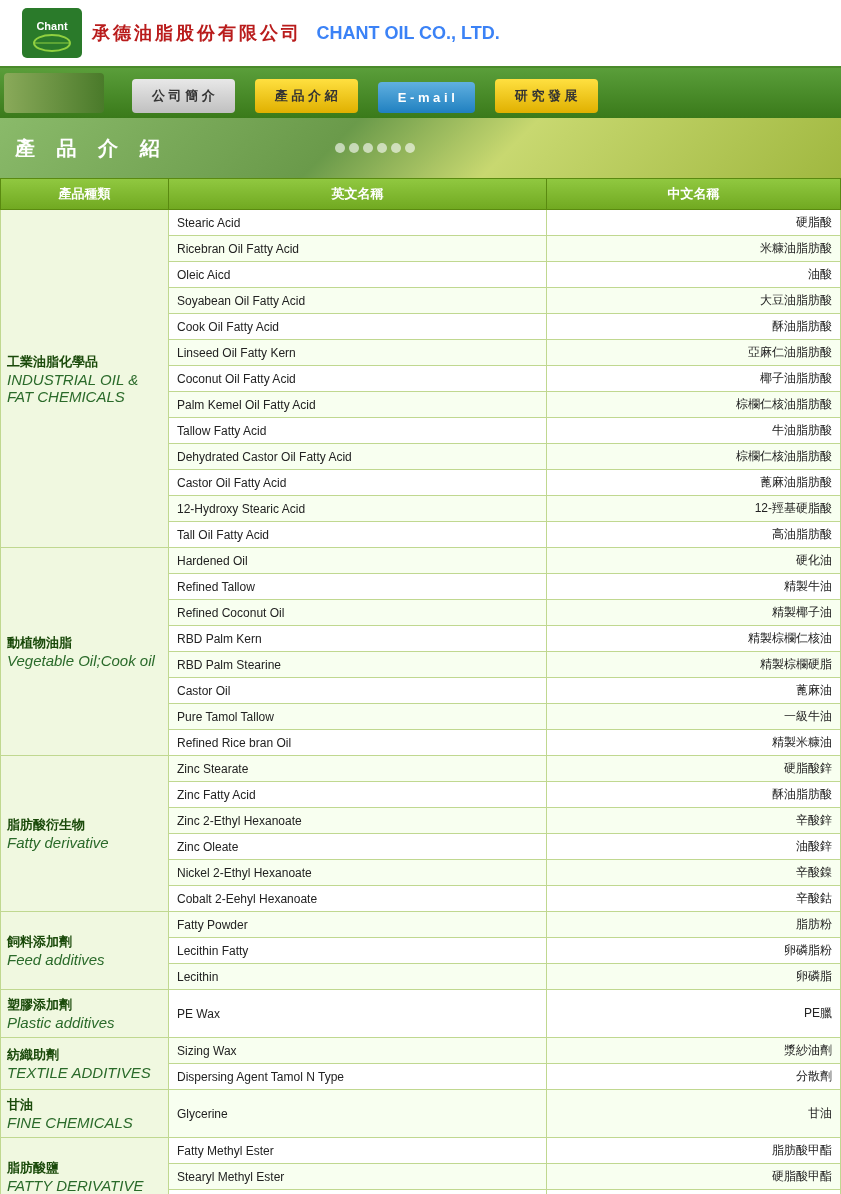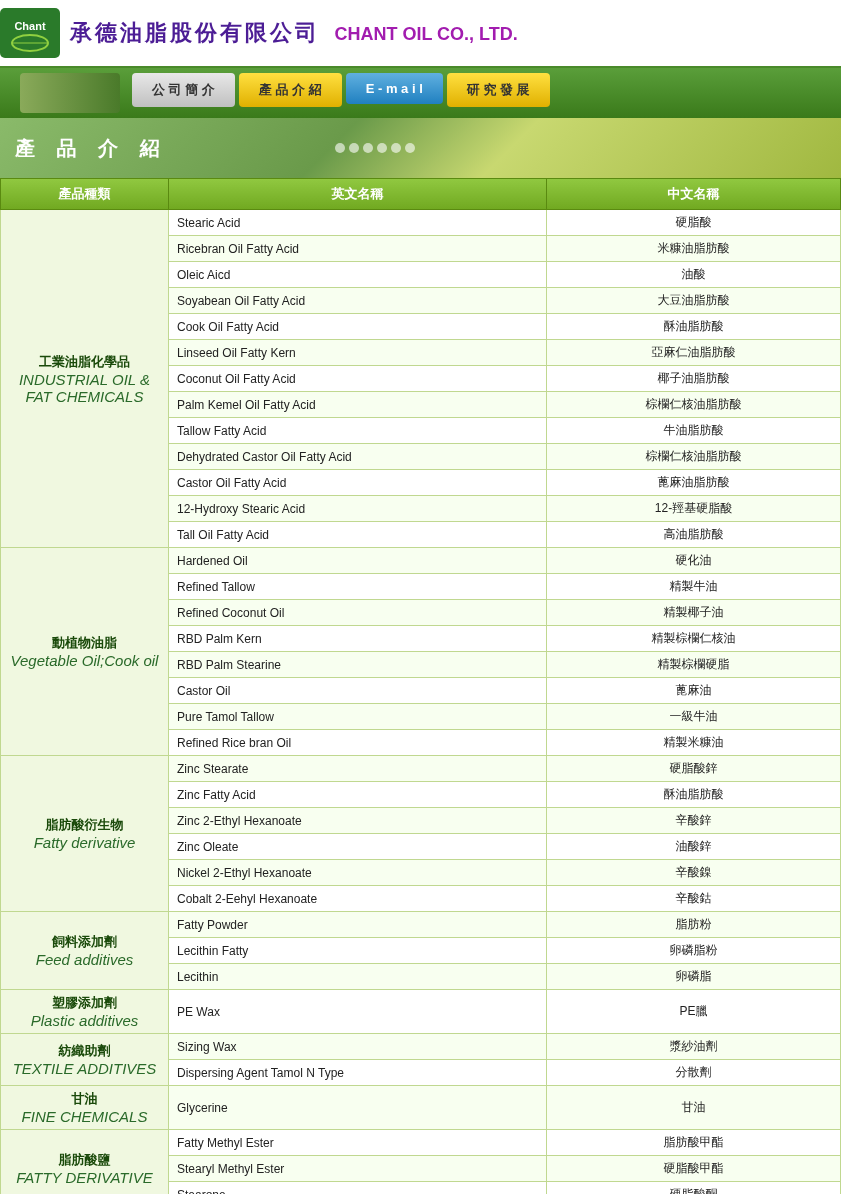--- a/index.html
+++ b/index.html
@@ -1,61 +1,61 @@
 <!DOCTYPE html>
 <html><head>
   <meta charset="utf-8">
   <style>
     * { margin: 0; padding: 0; box-sizing: border-box; }
     body { width: 841px; font-family: Arial, sans-serif; background: #fff; }
 
     
-    .header { background: #fff; padding: 8px 0; display: flex; align-items: center; border-bottom: 2px solid #4a8a2a; }
+    .header { background: #fff; padding: 8px 22px; display: flex; align-items: center; border-bottom: 2px solid #4a8a2a; }
     .logo { width: 60px; height: 50px; margin-right: 10px; }
 
     
-    .nav { background: linear-gradient(to bottom, #5a9e3a, #3a7a1a); display: flex; padding: 5px 20px; gap: 4px; align-items: flex-start; }
+    .nav { background: linear-gradient(to bottom, #5a9e3a, #3a7a1a); display: flex; padding: 5px 4px; gap: 20px; align-items: flex-end; }
     .nav-btn { padding: 8px 20px; border: none; cursor: pointer; font-size: 13px; font-weight: bold; border-radius: 4px; }
     .nav-btn-company { background: linear-gradient(to bottom, #e8e8e8, #c0c0c0); color: #333; }
     .nav-btn-product { background: linear-gradient(to bottom, #ffe040, #e0b000); color: #333; }
     .nav-btn-email { background: linear-gradient(to bottom, #60b0e0, #2080c0); color: #fff; }
     .nav-btn-research { background: linear-gradient(to bottom, #ffe040, #e0b000); color: #333; }
 
     
     .product-banner { background: linear-gradient(135deg, #8aba6a 0%, #6a9a4a 40%, #c8d870 60%, #a0b840 100%); height: 60px; display: flex; align-items: center; padding: 0 15px; margin-bottom: 0; }
 
     
     .table-container { padding: 0; }
     table { width: 100%; border-collapse: collapse; font-size: 12px; }
     thead tr { background: linear-gradient(to bottom, #90c840, #70a820); }
     thead th { color: #fff; padding: 6px 8px; text-align: center; border: 1px solid #5a8a10; font-size: 13px; font-weight: bold; }
     tbody td { border: 1px solid #c0d890; padding: 4px 8px; }
     tbody tr:nth-child(even) { background: #f8fff0; }
     tbody tr:nth-child(odd) { background: #ffffff; }
-    .cat-cell { background: #f0f8e0; vertical-align: middle; text-align: center; }
+    .cat-cell { background: #f0f8e0; vertical-align: middle; text-align: left; padding: 6px; }
     .cat-zh { font-size: 13px; font-weight: bold; color: #1a4a0a; display: block; }
     .cat-en { font-size: 15px; color: #2a6a2a; font-style: italic; display: block; }
     .en-name { color: #222; }
-    .zh-name { color: #222; text-align: center; }
+    .zh-name { color: #222; text-align: right; }
   </style>
 </head>
 <body>
 
 <div class="header">
   <div class="logo">
     <svg width="60" height="50" viewBox="0 0 60 50">
       <rect width="60" height="50" rx="5" fill="#2a7a2a"></rect>
       <text x="30" y="22" text-anchor="middle" fill="#fff" font-size="11" font-weight="bold">Chant</text>
       <ellipse cx="30" cy="35" rx="18" ry="8" fill="none" stroke="#90d040" stroke-width="2"></ellipse>
       <line x1="12" y1="35" x2="48" y2="35" stroke="#90d040" stroke-width="1"></line>
     </svg>
   </div>
   <div>
-    <span style="font-size:22px; font-weight:bold; color:#4c1d95; letter-spacing:3px;">承德油脂股份有限公司</span>
-    <span style="font-size:18px; font-weight:bold; color:#a21caf; margin-left:10px;text-align:center;">CHANT OIL CO., LTD.</span>
+    <span style="font-size:18px; font-weight:bold; color:#b91c1c; letter-spacing:3px;">承德油脂股份有限公司</span>
+    <span style="font-size:18px; font-weight:bold; color:#3b82f6; margin-left:10px;text-align:center;">CHANT OIL CO., LTD.</span>
   </div>
 </div>
 
 <div class="nav">
 
   <div style="width:100px; height:40px; background:linear-gradient(to right, #8aaa5a, #4a7a2a); border-radius:4px; margin-right:8px;"></div>
   <button class="nav-btn nav-btn-company">公 司 簡 介</button>
   <button class="nav-btn nav-btn-product">產 品 介 紹</button>
   <button class="nav-btn nav-btn-email">E - m a i l</button>
   <button class="nav-btn nav-btn-research">研 究 發 展</button>

